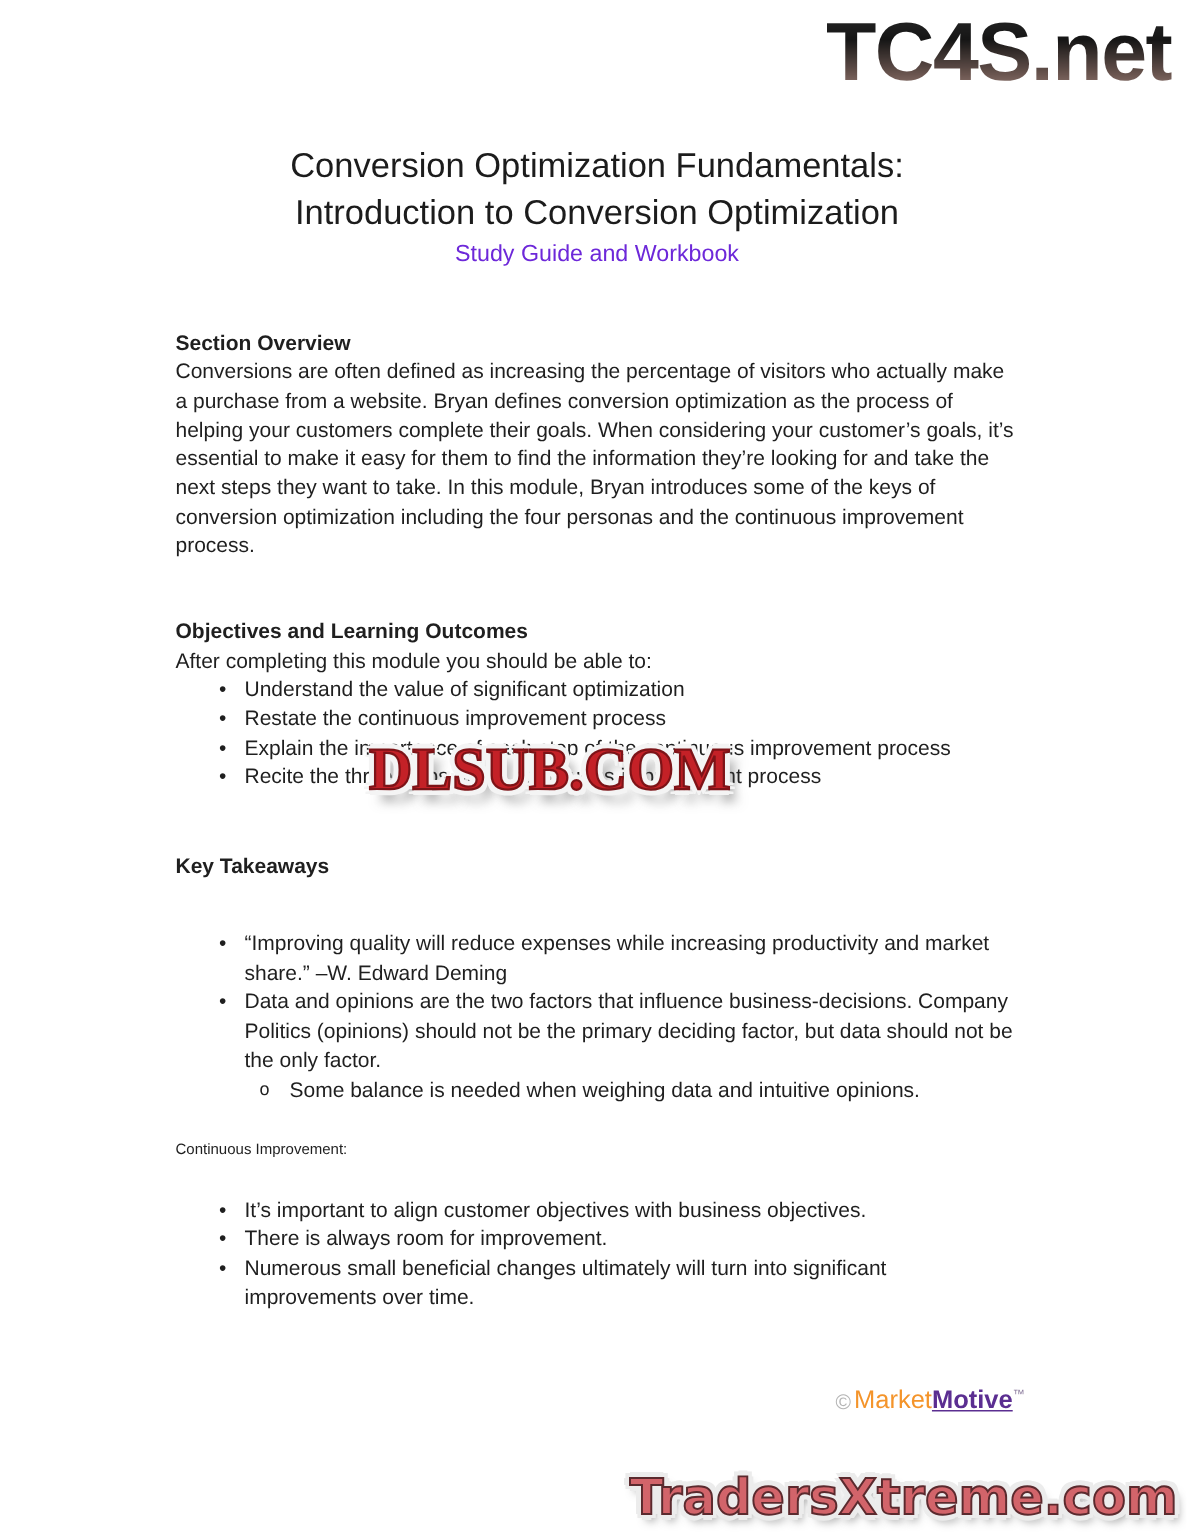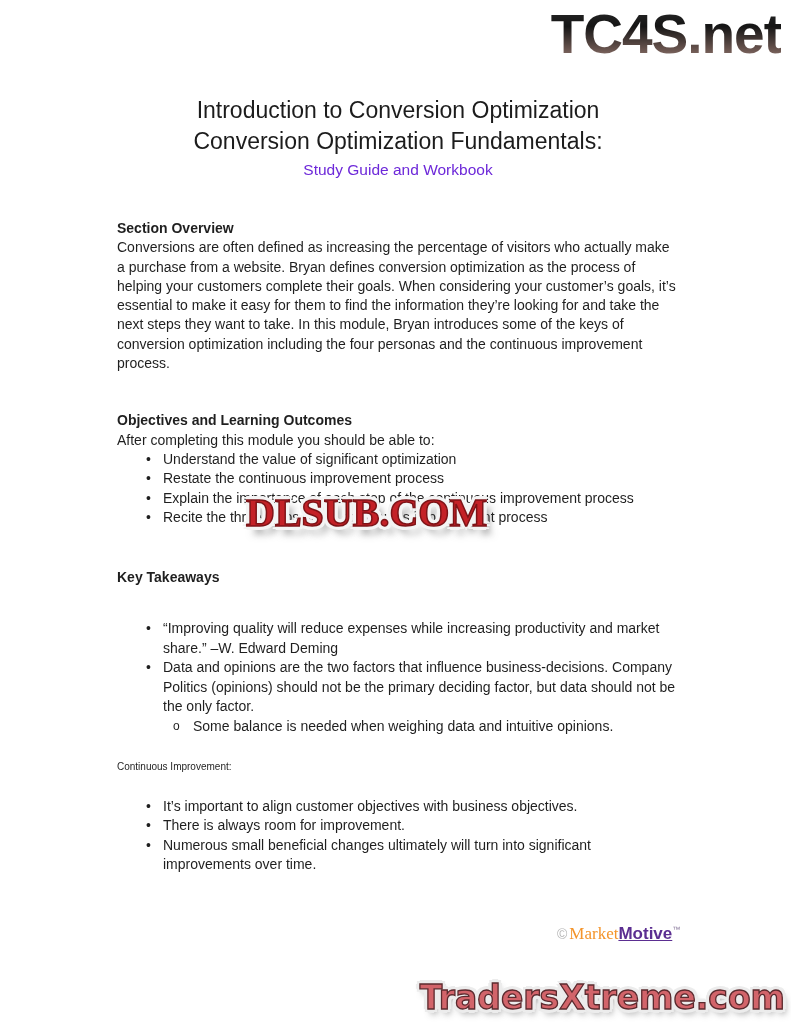--- a/index.html
+++ b/index.html
@@ -91,34 +91,34 @@
       3px 5px 6px rgba(70,70,70,0.5);
   }
 
   
   .mm-logo {
     position:absolute; left:557px; top:918px;
     font-size:17px; line-height:24px;
     white-space:nowrap;
   }
   .mm-copy   { color:#b5b5b5; font-size:14px; margin-right:2px; }
-  .mm-market { color:#f4942a;font-family:Liberation Serif, serif; }
+  .mm-market { color:#f4942a; }
   .mm-motive { color:#5b2e91; font-weight:bold; text-decoration:underline; }
   .mm-tm     { color:#8a7a9c; font-size:8px; vertical-align:super; }
 </style>
 </head>
 <body>
 
 <div class="page">
 
   <div class="content">
 
     <div class="title-block">
+      <div class="title-line">Conversion Optimization Fundamentals:</div>
       <div class="title-line">Introduction to Conversion Optimization</div>
-      <div class="title-line">Conversion Optimization Fundamentals:</div>
       <div class="subtitle">Study Guide and Workbook</div>
     </div>
 
     <div class="sec-overview">
       <div class="heading">Section Overview</div>
       <div class="para">Conversions are often defined as increasing the percentage of visitors who actually make a purchase from a website. Bryan defines conversion optimization as the process of helping your customers complete their goals. When considering your customer’s goals, it’s essential to make it easy for them to find the information they’re looking for and take the next steps they want to take. In this module, Bryan introduces some of the keys of conversion optimization including the four personas and the continuous improvement process.</div>
     </div>
 
     <div class="sec-objectives">
       <div class="heading">Objectives and Learning Outcomes</div>

